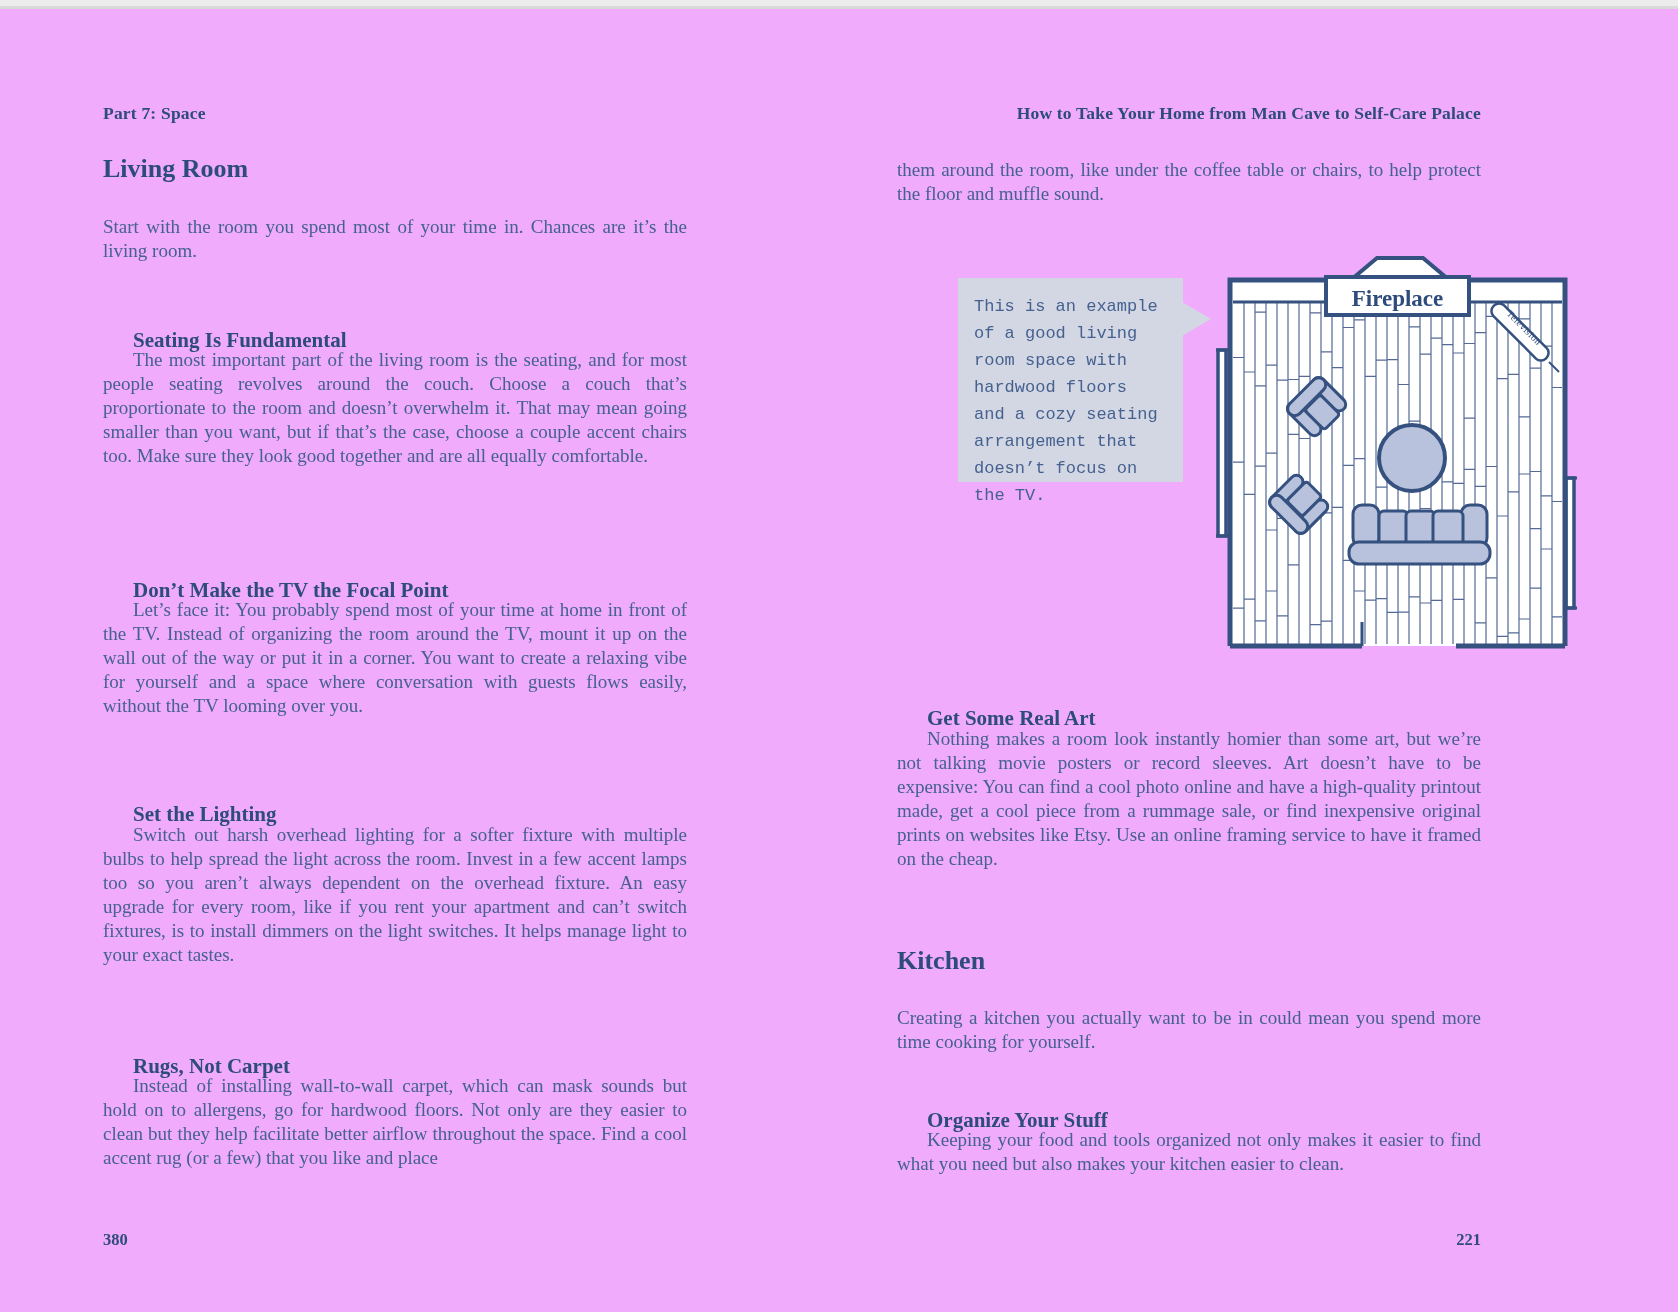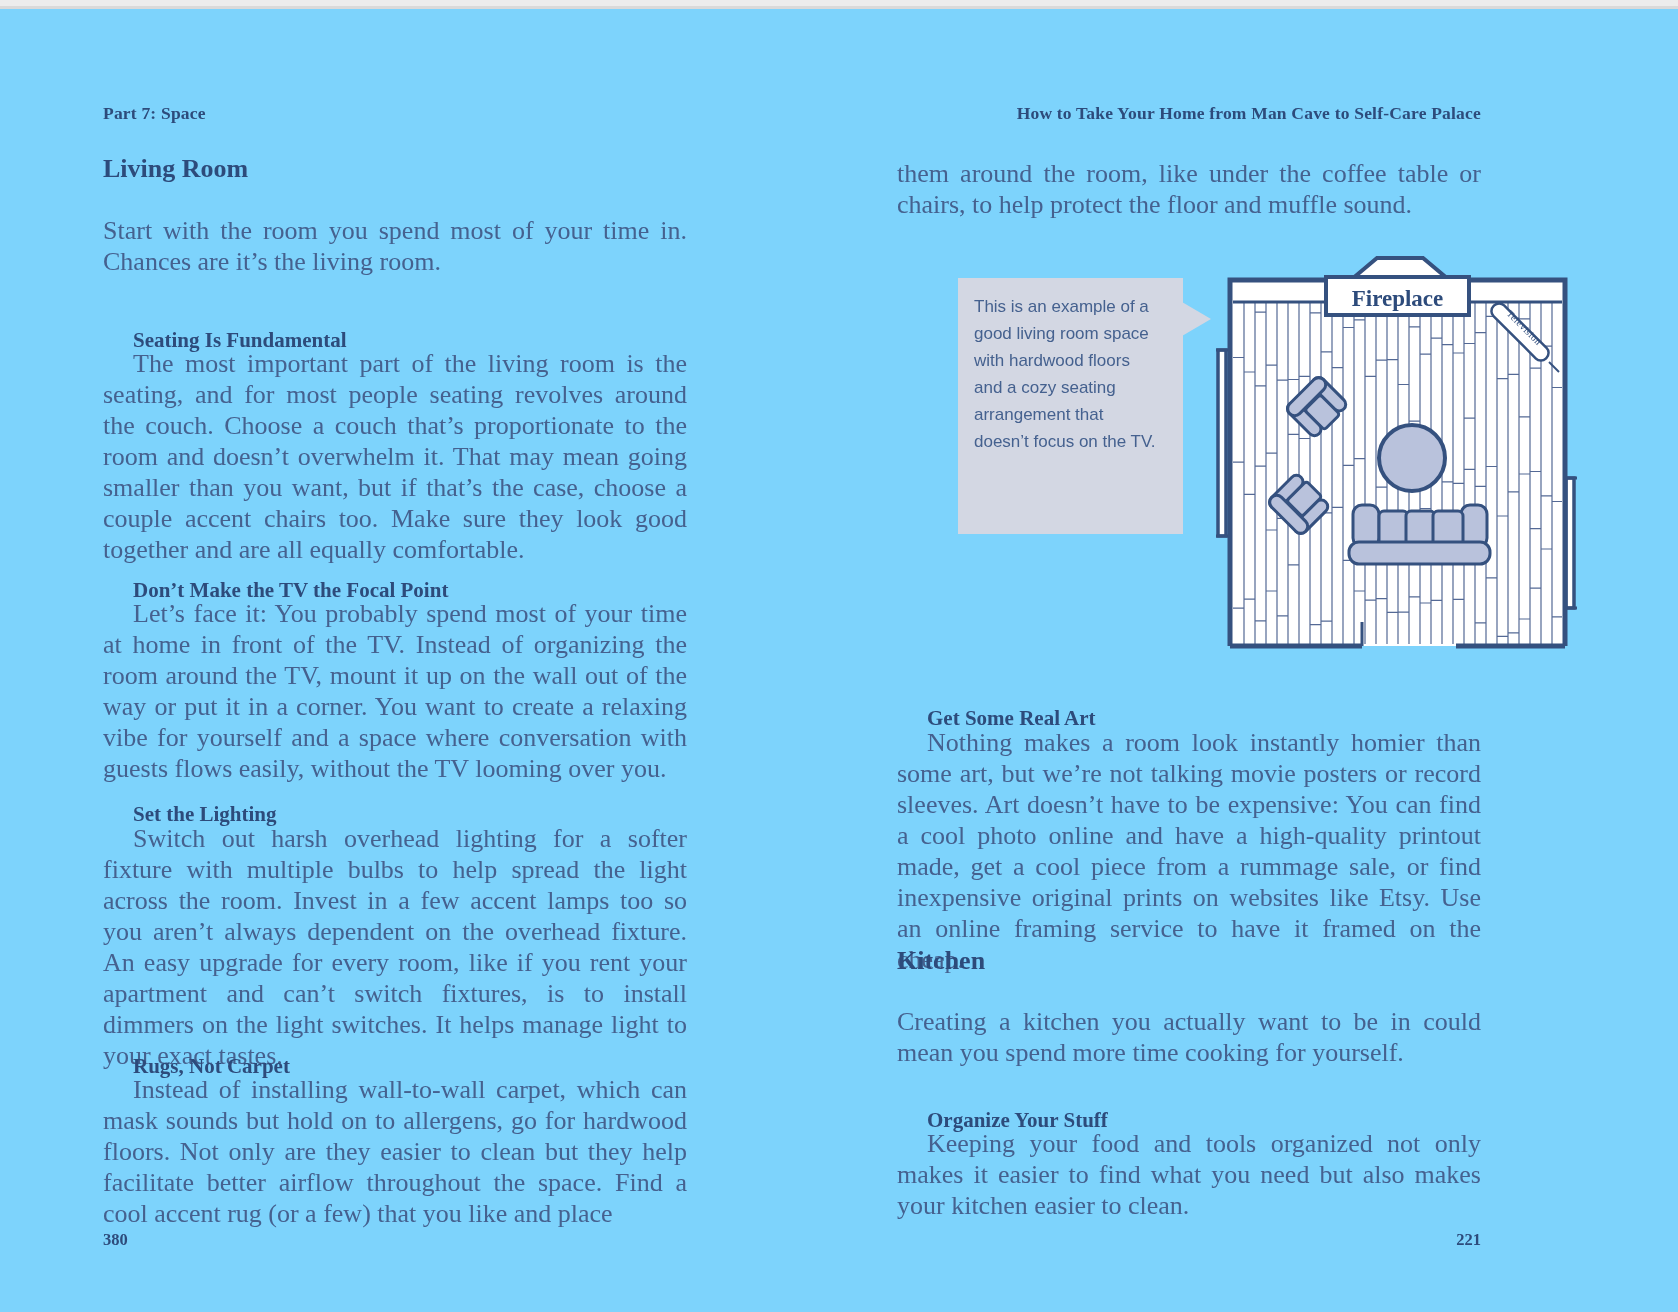--- a/index.html
+++ b/index.html
@@ -6,46 +6,46 @@
     --ink-heading:#2d4b7b;
     --ink-body:#45618f;
     --callout-bg:#d3d7e3;
     --furniture-fill:#b9c2dc;
     --line:#35517f;
     --edge-strip:#ececec;
     --edge-line:#d9d9d9;
   }
   html,body{margin:0;padding:0;background:#ffffff;}
   .canvas{
-    position:relative;width:1678px;height:1312px;background:#7dd3fc;overflow:hidden;
+    position:relative;width:1678px;height:1312px;background:#f0abfc;overflow:hidden;
     font-family:"Liberation Serif", serif;color:var(--ink-body);
   }
   .top-strip{position:absolute;left:0;top:0;width:100%;height:6px;background:var(--edge-strip);}
   .top-strip-line{position:absolute;left:0;top:6px;width:100%;height:3px;background:var(--edge-line);}
 
   .page{position:absolute;width:584px;}
   .page-left{left:103px;top:0;}
   .page-right{left:897px;top:0;}
 
   .abs{position:absolute;left:0;}
   .running-head{font-size:17.5px;font-weight:bold;color:var(--ink-heading);letter-spacing:.2px;}
   .running-head.right{width:584px;text-align:right;}
   h1.chapter{margin:0;font-size:26px;line-height:34px;font-weight:bold;color:var(--ink-heading);}
   h2.sub{margin:10px 0 0 30px;font-size:21px;line-height:24px;font-weight:bold;color:var(--ink-heading);}
-  p.body{margin:0;width:584px;font-size:26px;line-height:31px;text-align:justify;color:var(--ink-body);}
+  p.body{margin:0;width:584px;font-size:19px;line-height:24px;text-align:justify;color:var(--ink-body);}
   p.body.indent{text-indent:30px;}
   .i{}
   .pagenum{font-size:16.5px;font-weight:bold;color:var(--ink-heading);}
   .pagenum.right{width:584px;text-align:right;}
 
   
   .callout{
-    position:absolute;left:958px;top:278px;width:225px;height:256px;box-sizing:border-box;
+    position:absolute;left:958px;top:278px;width:225px;height:204px;box-sizing:border-box;
     background:var(--callout-bg);padding:15px 24px 24px 16px;
-    font-family:Liberation Sans, sans-serif;font-size:17px;line-height:27px;color:var(--ink-body);
+    font-family:Liberation Mono, monospace;font-size:17px;line-height:27px;color:var(--ink-body);
   }
   .callout::after{
     content:"";position:absolute;right:-28px;top:24px;width:0;height:0;
     border-top:17px solid transparent;border-bottom:17px solid transparent;
     border-left:29px solid var(--callout-bg);
   }
   svg.floorplan{position:absolute;left:1208px;top:243px;}
   .wall{fill:none;stroke:var(--line);stroke-width:5;stroke-linejoin:miter;}
   .wall-thin{fill:none;stroke:var(--line);stroke-width:3;}
   .roombg{fill:#ffffff;}

